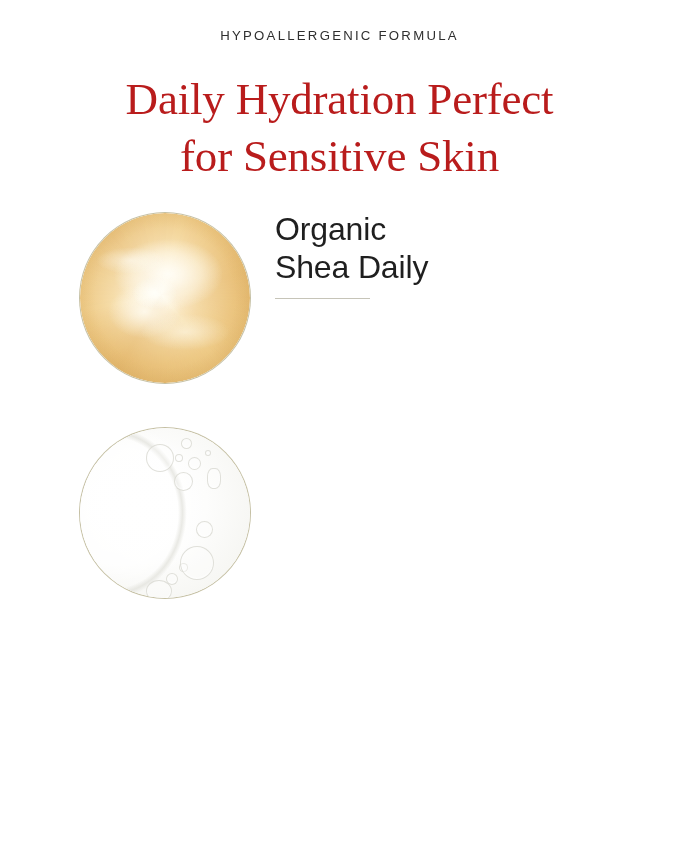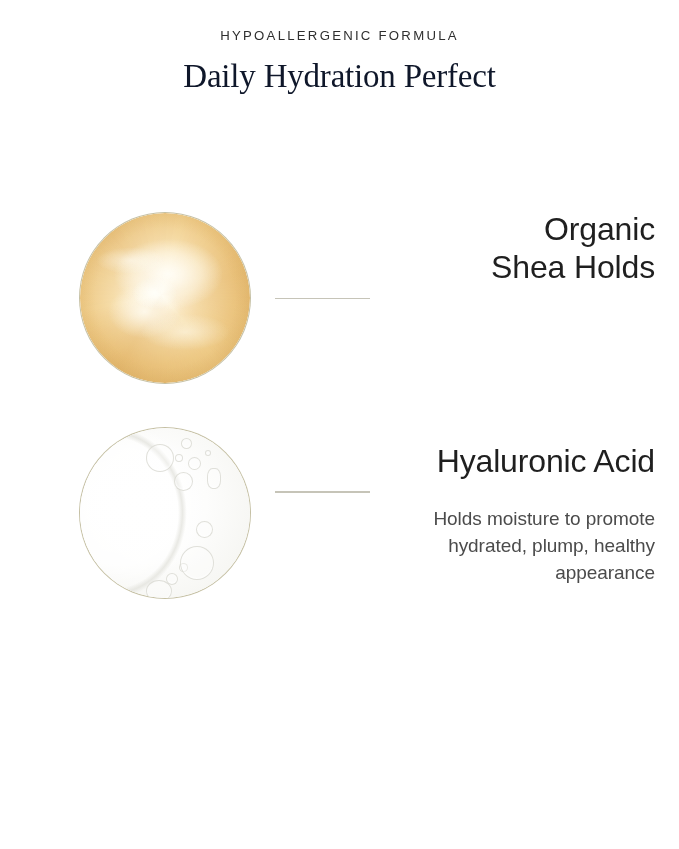--- a/index.html
+++ b/index.html
@@ -36,43 +36,42 @@
     margin-top: 29px;
     font-family: "Liberation Sans", sans-serif;
     font-size: 13.2px;
     font-weight: 400;
     letter-spacing: 2.25px;
     color: #2f2f2f;
     line-height: 1;
   }
 
   .headline {
-    margin-top: 14px;
+    margin-top: 29px;
     font-family: "Liberation Serif", "DejaVu Serif", serif;
-    font-size: 33px;
+    font-size: 45px;
     font-weight: 400;
     line-height: 1.27;
-    color: #0f172a;
+    color: #b91c1c;
     letter-spacing: -0.2px;
   }
 
   .headline .line { display: block; }
 
   
   .rows {
     position: absolute;
     top: 213px;
     left: 0;
     width: 679px;
   }
 
   .row {
     position: relative;
     height: 215px;
-    text-align: right;
   }
 
   
   .swatch {
     position: absolute;
     left: 80px;
     top: 0;
     width: 170px;
     height: 170px;
     border-radius: 50%;
@@ -223,37 +222,38 @@
 </style>
 </head>
 <body>
 
 <div class="page">
 
   <div class="header">
     <div class="eyebrow">HYPOALLERGENIC FORMULA</div>
     <h1 class="headline">
       <span class="line">Daily Hydration Perfect</span>
+      <span class="line">for Sensitive Skin</span>
     </h1>
   </div>
 
   <div class="rows">
 
     <div class="row row-1">
       <div class="swatch sw-shea">
         <div class="tex base"></div>
         <div class="tex swirl2"></div>
         <div class="tex swirl1"></div>
         <div class="tex swirl3"></div>
         <div class="tex shade"></div>
       </div>
       <div class="textcol">
         <div class="ing-title">
           <span class="line">Organic</span>
-          <span class="line">Shea Holds</span>
+          <span class="line">Shea Daily</span>
         </div>
         <div class="divider"></div>
         <div class="ing-desc">
         </div>
       </div>
     </div>
 
 
     <div class="row row-3">
       <div class="swatch sw-clear">
@@ -267,27 +267,16 @@
         <div class="bubble" style="left:125px; top:22px;  width:6px;  height:6px;"></div>
         <div class="bubble" style="left:94px;  top:44px;  width:19px; height:19px;"></div>
         <div class="bubble" style="left:127px; top:40px;  width:14px; height:21px; border-radius:40%;"></div>
         <div class="bubble" style="left:116px; top:93px;  width:17px; height:17px;"></div>
         <div class="bubble" style="left:99px;  top:135px; width:9px;  height:9px;"></div>
         <div class="bubble" style="left:86px;  top:145px; width:12px; height:12px;"></div>
         <div class="bubble" style="left:100px; top:118px; width:34px; height:34px;"></div>
         <div class="bubble" style="left:66px;  top:152px; width:26px; height:22px;"></div>
         <div class="tex shade"></div>
       </div>
-      <div class="textcol">
-        <div class="ing-title">
-          <span class="line">Hyaluronic Acid</span>
-        </div>
-        <div class="divider"></div>
-        <div class="ing-desc">
-          <span class="line">Holds moisture to promote</span>
-          <span class="line">hydrated, plump, healthy</span>
-          <span class="line">appearance</span>
-        </div>
-      </div>
     </div>
 
   </div>
 </div>
 
 </body></html>

